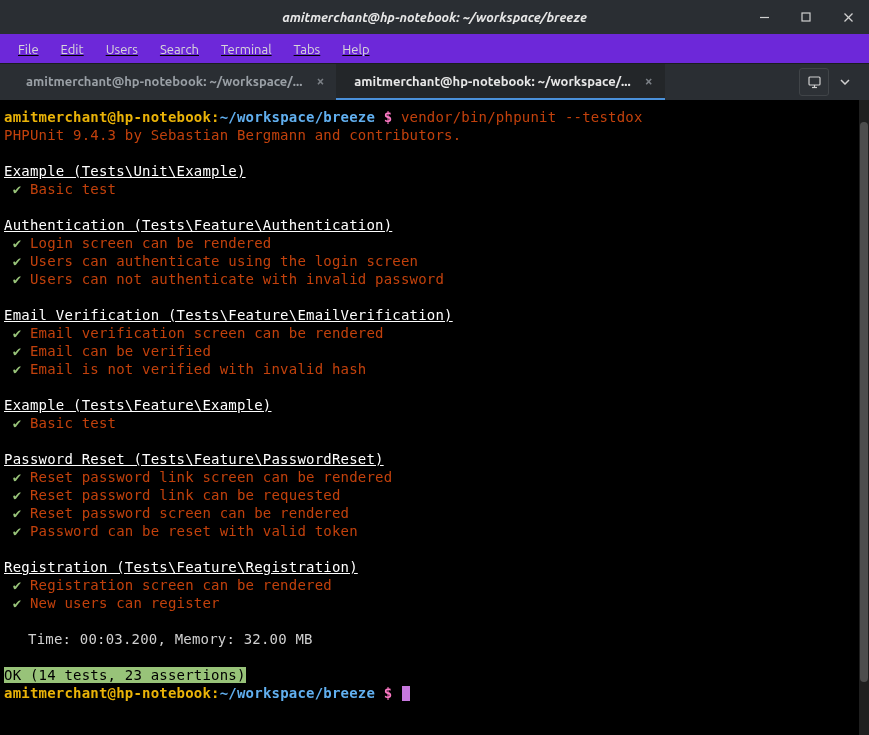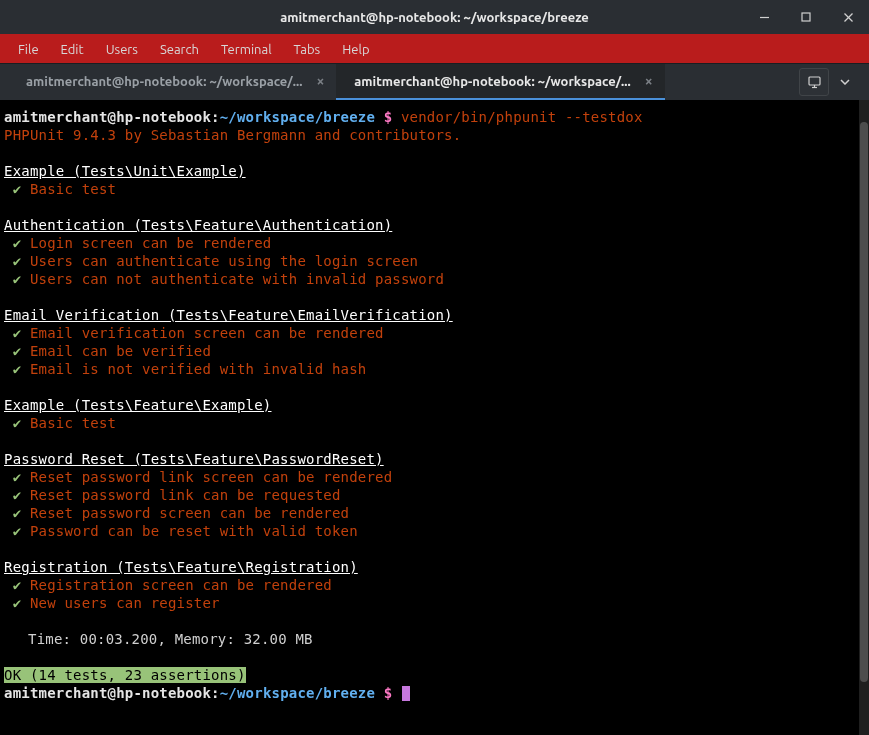--- a/index.html
+++ b/index.html
@@ -14,46 +14,48 @@
     .titlebar {
       height: 34px;
       background: #2a2e33;
       display: flex;
       align-items: center;
       justify-content: center;
       position: relative;
       color: #e8e8e8;
       font-size: 13px;
       font-weight: 600;
+      font-style: italic;
     }
     .titlebar-controls {
       position: absolute;
       right: 0;
       top: 0;
       height: 100%;
       display: flex;
       align-items: center;
     }
     .titlebar-btn {
       width: 42px;
       height: 100%;
       display: flex;
       align-items: center;
       justify-content: center;
       color: #d0d0d0;
       font-size: 13px;
     }
     .menubar {
       height: 30px;
-      background: #b91c1c;
+      background: #6d28d9;
       display: flex;
       align-items: center;
       padding: 0 8px;
       gap: 2px;
       border-bottom: 1px solid #1a1d21;
+      text-decoration: underline;
     }
     .menu-item {
       color: #d8d8d8;
       font-size: 13px;
       padding: 4px 10px;
     }
     .tabbar {
       height: 36px;
       background: #2a2e33;
       display: flex;
@@ -115,21 +117,21 @@
       font-family: "DejaVu Sans Mono", "Consolas", monospace;
       font-size: 14px;
       line-height: 18px;
       color: #d0d0d0;
       white-space: pre;
       overflow-y: auto;
       position: relative;
       letter-spacing: 0.2px;
     }
     .line { white-space: pre; }
-    .user { color: #e5e5e5; font-weight: bold; text-align: right; }
+    .user { color: #eab308; font-weight: bold; text-align: right; }
     .path { color: #61afef; font-weight: bold; }
     .dollar { color: #ff79c6; font-weight: bold; }
     .cmd { color: #c2410c; }
     .heading { color: #ffffff; text-decoration: underline; }
     .check { color: #98c379; }
     .stats { color: #d0d0d0; margin-left: 24px; }
     .ok { background: #98c379; color: #000; }
     .cursor {
       display: inline-block;
       width: 8px;

